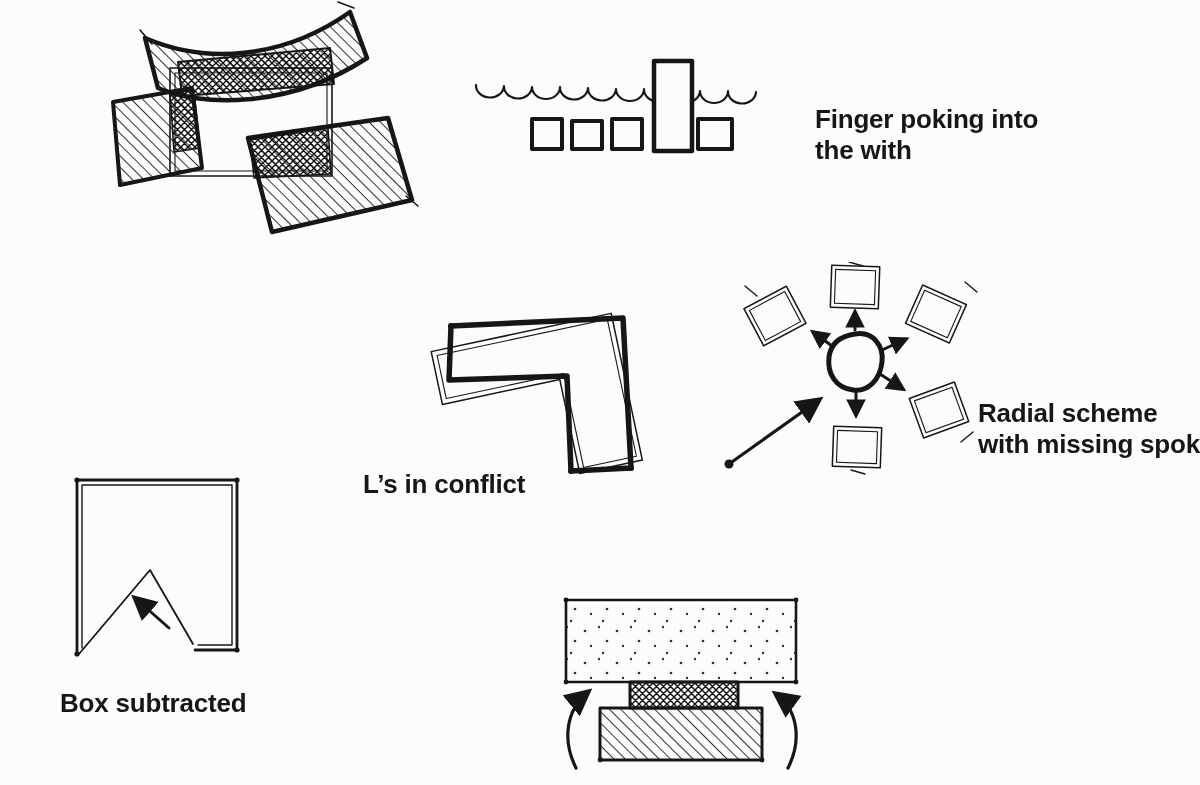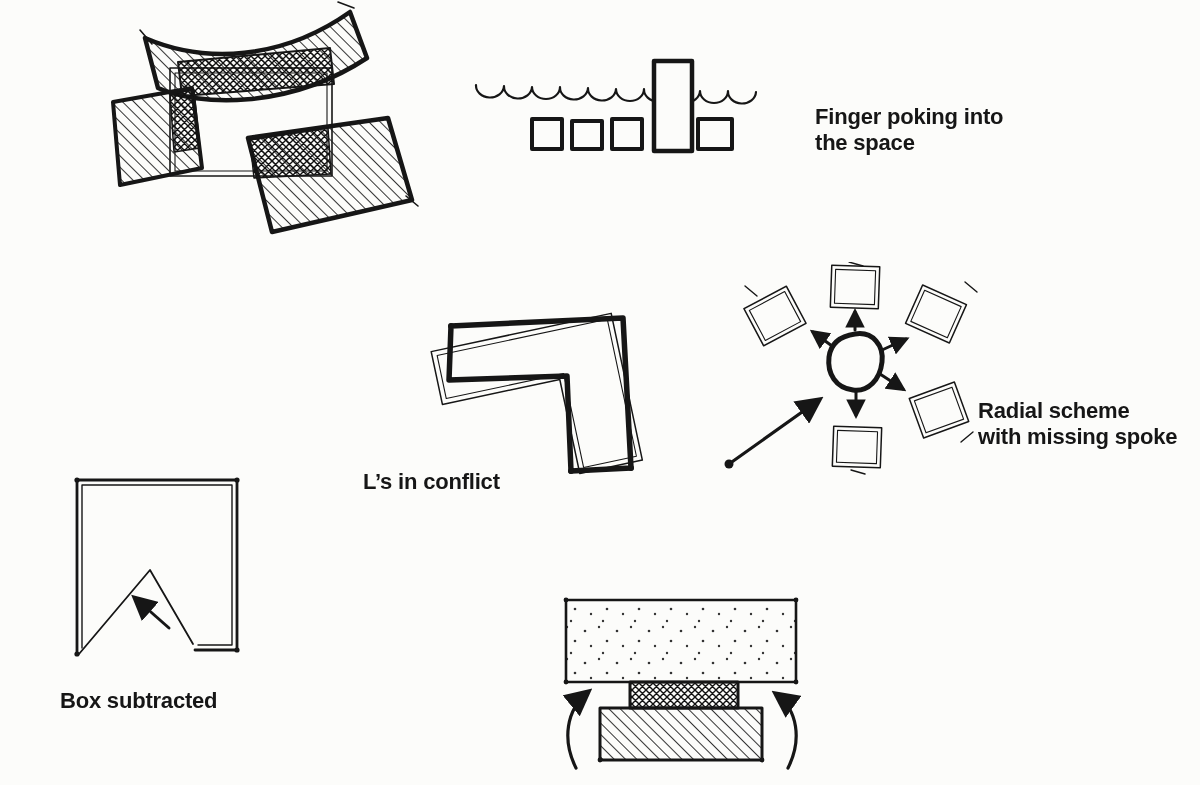--- a/index.html
+++ b/index.html
@@ -6,21 +6,21 @@
   body{background:#dcdcdc;font-family:"Liberation Sans",sans-serif;}
   .page{
     position:relative;width:1200px;height:785px;margin:0 auto;
     background:#fcfcfa;overflow:hidden;
   }
   .sketch{position:absolute;}
   .caption{
     position:absolute;
     font-family:"Liberation Sans",sans-serif;
     font-weight:700;
-    font-size:22px;
+    font-size:26px;
     line-height:1.2;
     color:#161616;
     letter-spacing:-0.2px;
     white-space:nowrap;
   }
   svg *{stroke-linecap:round;stroke-linejoin:round;}
 </style>
 </head>
 <body>
 
@@ -84,21 +84,21 @@
       <rect x="64" y="64" width="30" height="30"></rect>
       <rect x="104" y="66" width="30" height="28"></rect>
       <rect x="144" y="64" width="30" height="30"></rect>
       <rect x="230" y="64" width="34" height="30"></rect>
     </g>
 
     <rect x="186" y="6" width="38" height="90" fill="#fcfcfa" stroke="#161616" stroke-width="4.5"></rect>
   </svg>
   <div class="caption" style="left:815px;top:104px">
     <div>Finger poking into</div>
-    <div>the space</div>
+    <div>the with</div>
   </div>
 
   <svg class="sketch" style="left:415px;top:272px" width="265" height="215" viewBox="0 0 265 215">
 
     <g fill="none" stroke="#161616" transform="rotate(-12 125 125)">
       <path d="M28,58 L212,58 L212,208 L148,208 L148,112 L28,112 Z" stroke-width="1.5"></path>
       <path d="M33,63 L207,63 L207,203 L153,203 L153,107 L33,107 Z" stroke-width="1.1"></path>
     </g>
 
     <path d="M36,54 L208,46 L216,196 L156,199 L152,104 L34,108 Z" fill="none" stroke="#161616" stroke-width="5.5"></path>

